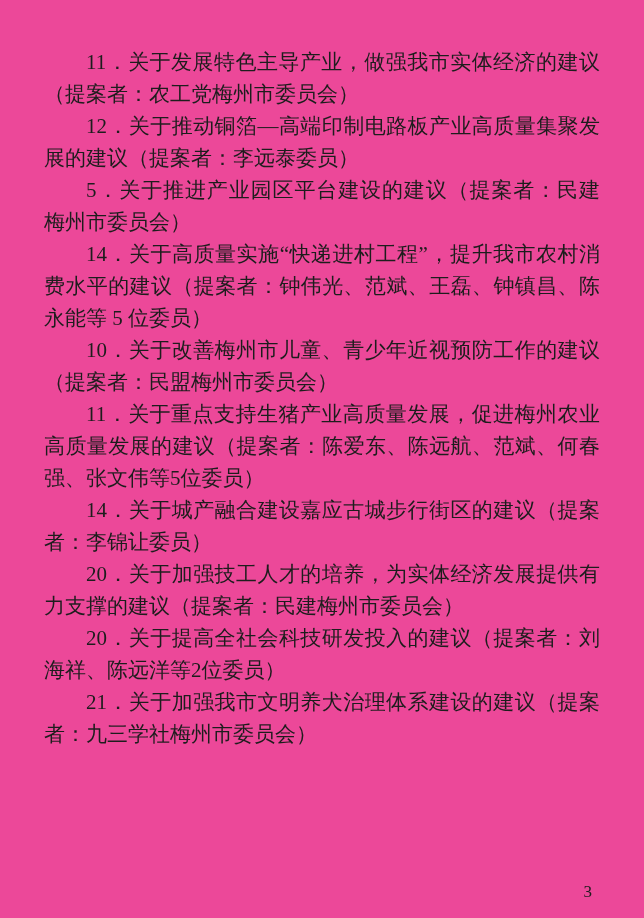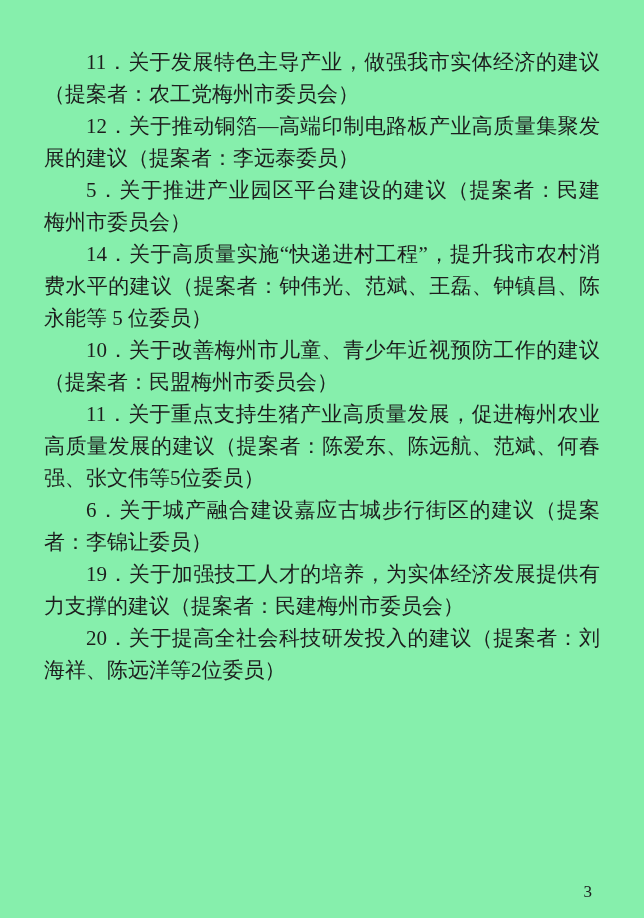--- a/index.html
+++ b/index.html
@@ -4,21 +4,21 @@
 <style>
   html, body {
     margin: 0;
     padding: 0;
     background: #ffffff;
   }
   .page {
     position: relative;
     width: 644px;
     height: 918px;
-    background: #86efac;
+    background: #ec4899;
     box-sizing: border-box;
     padding: 46px 44px 0 44px;
     overflow: hidden;
   }
   .content {
     width: 100%;
   }
   .para {
     margin: 0;
     font-family: "Liberation Serif", "DejaVu Serif", serif;
@@ -45,20 +45,21 @@
 <body>
 
 <div class="page">
   <div class="content">
     <p class="para">11．关于发展特色主导产业，做强我市实体经济的建议（提案者：农工党梅州市委员会）</p>
     <p class="para">12．关于推动铜箔—高端印制电路板产业高质量集聚发展的建议（提案者：李远泰委员）</p>
     <p class="para">5．关于推进产业园区平台建设的建议（提案者：民建梅州市委员会）</p>
     <p class="para">14．关于高质量实施“快递进村工程”，提升我市农村消费水平的建议（提案者：钟伟光、范斌、王磊、钟镇昌、陈永能等 5 位委员）</p>
     <p class="para">10．关于改善梅州市儿童、青少年近视预防工作的建议（提案者：民盟梅州市委员会）</p>
     <p class="para">11．关于重点支持生猪产业高质量发展，促进梅州农业高质量发展的建议（提案者：陈爱东、陈远航、范斌、何春强、张文伟等5位委员）</p>
-    <p class="para">6．关于城产融合建设嘉应古城步行街区的建议（提案者：李锦让委员）</p>
-    <p class="para">19．关于加强技工人才的培养，为实体经济发展提供有力支撑的建议（提案者：民建梅州市委员会）</p>
+    <p class="para">14．关于城产融合建设嘉应古城步行街区的建议（提案者：李锦让委员）</p>
+    <p class="para">20．关于加强技工人才的培养，为实体经济发展提供有力支撑的建议（提案者：民建梅州市委员会）</p>
     <p class="para">20．关于提高全社会科技研发投入的建议（提案者：刘海祥、陈远洋等2位委员）</p>
+    <p class="para">21．关于加强我市文明养犬治理体系建设的建议（提案者：九三学社梅州市委员会）</p>
   </div>
   <div class="footer">
     <span class="pagenum">3</span>
   </div>
 </div>
 
 </body></html>

